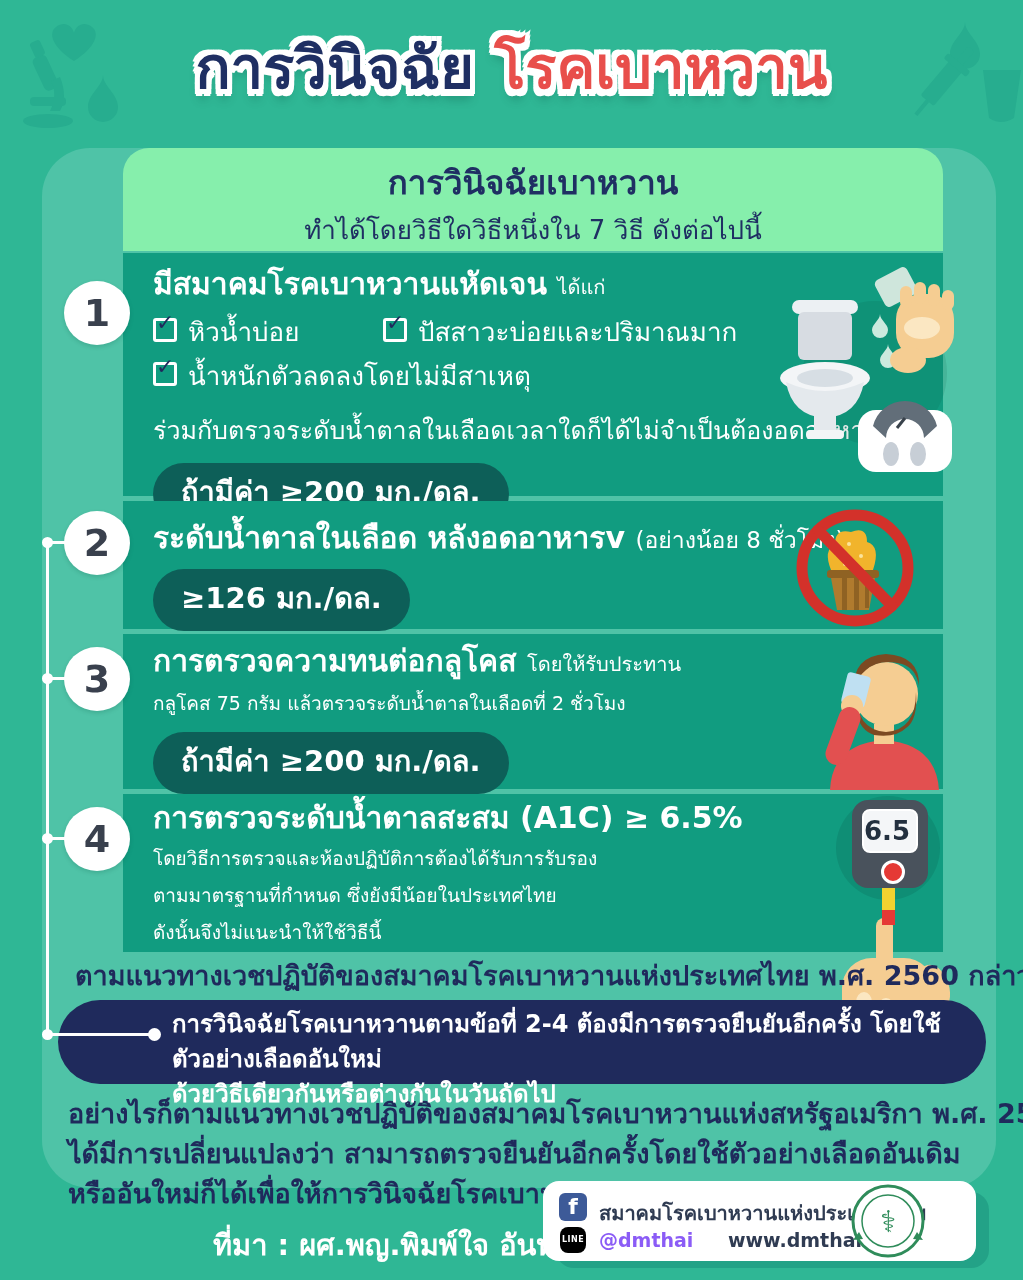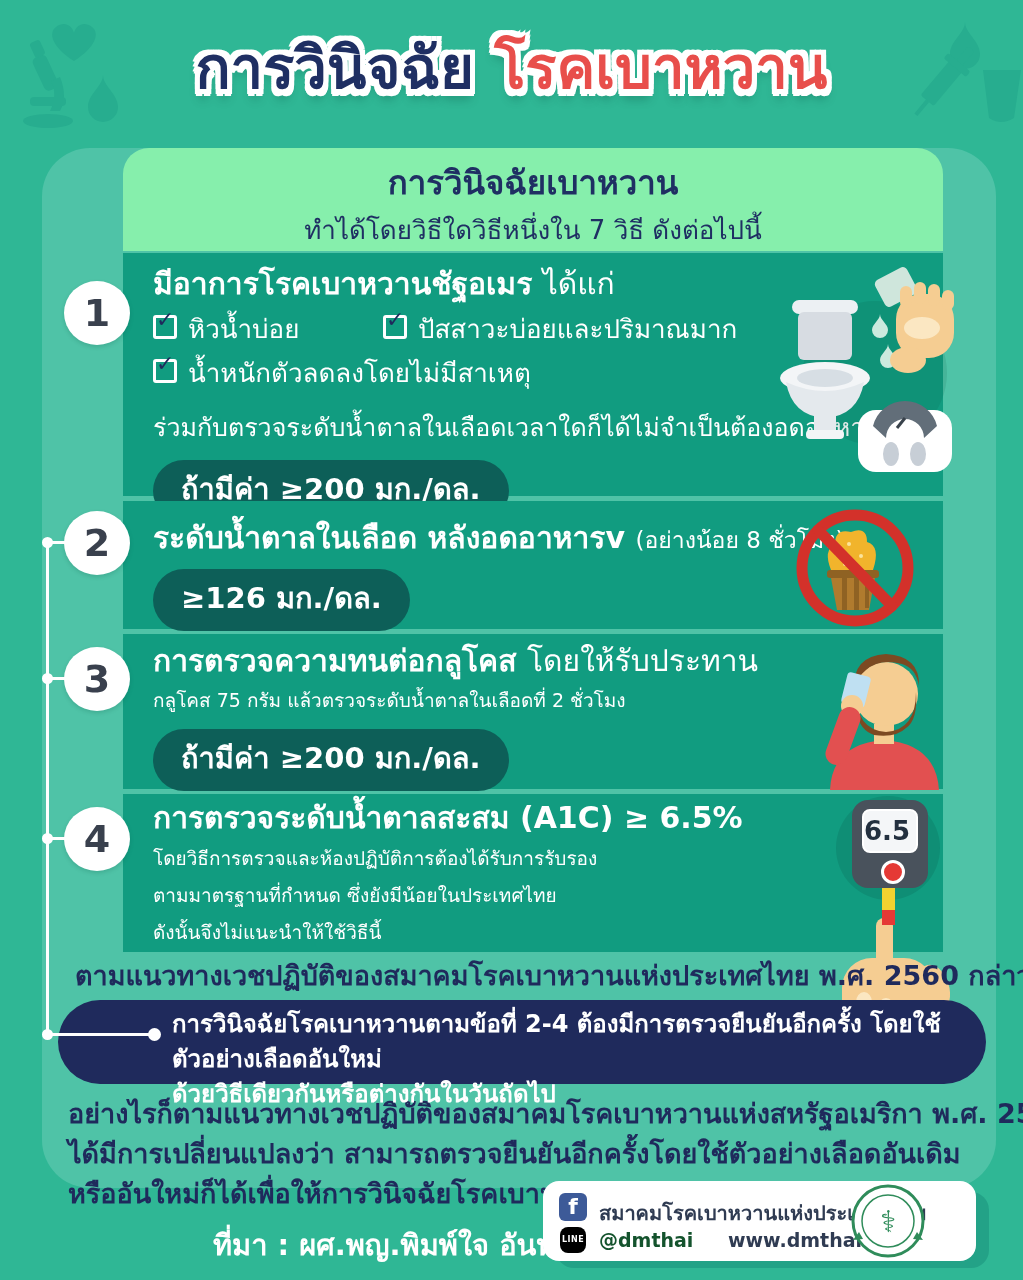--- a/index.html
+++ b/index.html
@@ -41,21 +41,21 @@
   
   .panel{
     left:123px;width:820px;background:#119C80;color:#fff;
     box-sizing:border-box;padding:0 180px 0 30px;z-index:1;
   }
   .p1{top:253px;height:243px;}
   .p2{top:501px;height:128px;}
   .p3{top:634px;height:155px;}
   .p4{top:794px;height:158px;}
   .panel-title{font-size:30px;font-weight:800;line-height:46px;margin-top:8px;white-space:nowrap;}
-  .title-light{font-weight:400;font-size:30px;}
+  .title-light{font-weight:400;font-size:20px;}
   .paren{font-weight:400;font-size:23px;}
   .chk-row{display:flex;line-height:44px;font-size:26px;}
   .chk{display:flex;align-items:baseline;}
   .chk-first{width:230px;}
   .box{
     display:inline-block;width:18px;height:18px;border:3px solid #fff;border-radius:3px;
     margin-right:11px;position:relative;top:1px;flex:none;
   }
   .box .tick{position:absolute;left:0px;top:-9px;font-size:22px;font-weight:900;color:#1F2A5C;line-height:22px;}
   .note-line{font-size:25px;margin-top:12px;white-space:nowrap;}
@@ -88,21 +88,21 @@
   .footer-card{left:543px;top:1181px;width:433px;height:80px;background:#fff;border-radius:16px;z-index:3;}
   .fb-icon{
     left:16px;top:12px;width:28px;height:28px;background:#3D5A98;border-radius:6px;color:#fff;
     font-size:22px;font-weight:800;text-align:center;line-height:27px;
   }
   .fb-label{left:56px;top:16px;font-size:20px;color:#2F3B52;font-weight:700;white-space:nowrap;}
   .line-icon{
     left:17px;top:46px;width:26px;height:26px;background:#000000;border-radius:8px;color:#fff;
     font-size:8px;font-weight:800;text-align:center;line-height:26px;letter-spacing:.5px;
   }
-  .line-label{left:56px;top:48px;font-size:19px;color:#14532d;font-weight:800;}
+  .line-label{left:56px;top:48px;font-size:19px;color:#8b5cf6;font-weight:800;}
   .web-label{left:185px;top:48px;font-size:19px;color:#2F3B52;font-weight:800;}
   .seal{left:308px;top:3px;}
   
   .meter-bg{left:836px;top:796px;width:104px;height:104px;border-radius:50%;background:rgba(10,60,50,.14);z-index:2;}
   .meter{left:852px;top:800px;width:76px;height:88px;background:#49525C;border-radius:16px;z-index:3;}
   .meter-screen{
     left:10px;top:9px;width:56px;height:44px;background:#F4F6F8;border:2px solid #fff;border-radius:8px;
     box-sizing:border-box;color:#23303F;font-size:26px;font-weight:700;line-height:40px;
   }
   .meter-btn{left:29px;top:60px;width:18px;height:18px;background:#E53935;border:3px solid #fff;border-radius:50%;}
@@ -147,21 +147,21 @@
 
 <div class="abs container"></div>
 
 <div class="abs white-card">
   <h2>การวินิจฉัยเบาหวาน</h2>
   <p>ทำได้โดยวิธีใดวิธีหนึ่งใน 7 วิธี ดังต่อไปนี้</p>
 </div>
 
 <section class="abs panel p1">
   <div class="panel-title">
-    <span>มีอาการโรคเบาหวานชัฐอเมร</span>
+    <span>มีสมาคมโรคเบาหวานแหัดเจน</span>
     <span class="title-light">ได้แก่</span>
   </div>
   <div class="chk-row">
     <span class="chk chk-first">
       <span class="box">
           <span class="tick">✓</span>
         </span>
       <span>หิวน้ำบ่อย</span>
     </span>
     <span class="chk">

